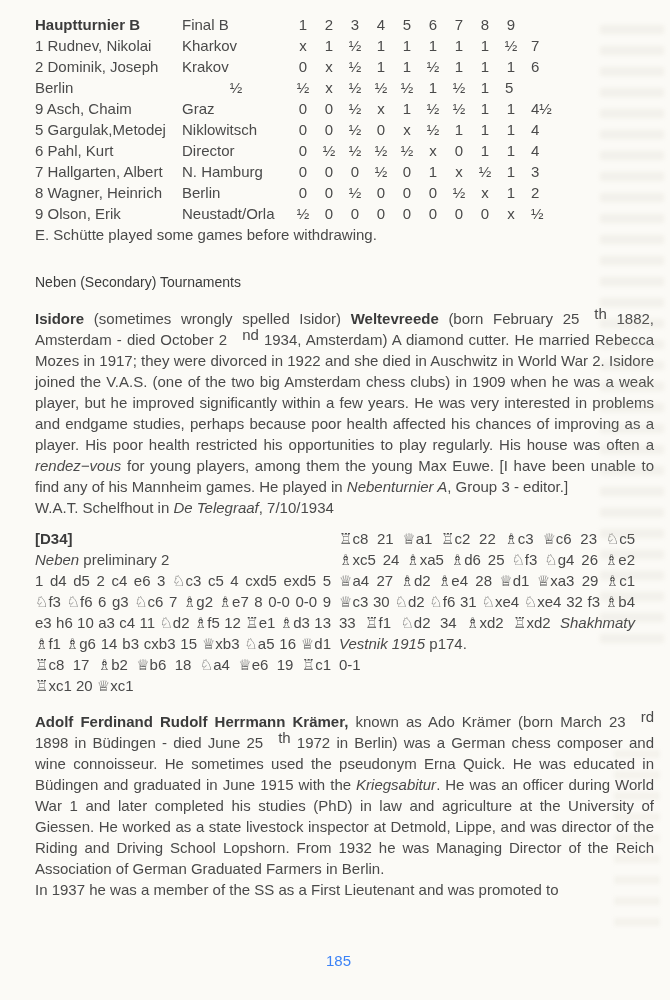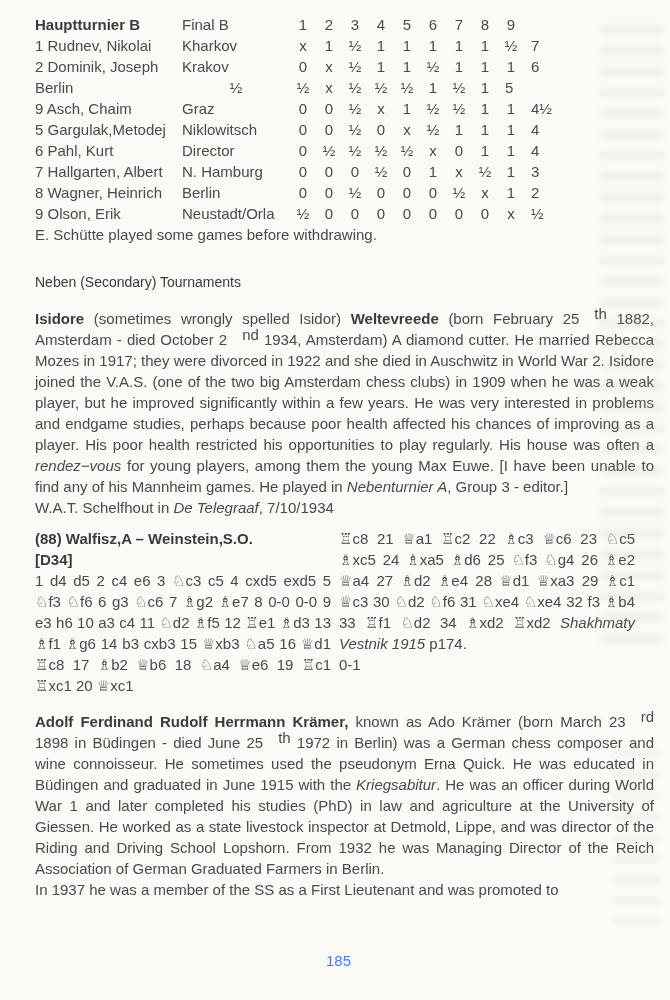--- a/index.html
+++ b/index.html
@@ -198,22 +198,22 @@
     <div class="ct-footnote">E. Schütte played some games before withdrawing.</div>
   </div>
 
   <h2>Neben (Secondary) Tournaments</h2>
 
   <p class="para justify"><span class="bold">Isidore</span><span> (sometimes wrongly spelled Isidor) </span><span class="bold">Weltevreede</span><span> (born February 25</span><sup>th</sup><span> 1882, Amsterdam - died October 2</span><sup>nd</sup><span> 1934, Amsterdam) A diamond cutter. He married Rebecca Mozes in 1917; they were divorced in 1922 and she died in Auschwitz in World War 2. Isidore joined the V.A.S. (one of the two big Amsterdam chess clubs) in 1909 when he was a weak player, but he improved significantly within a few years. He was very interested in problems and endgame studies, perhaps because poor health affected his chances of improving as a player. His poor health restricted his opportunities to play regularly. His house was often a </span><span style="font-style: italic;">rendez−vous</span><span> for young players, among them the young Max Euwe. [I have been unable to find any of his Mannheim games. He played in </span><span style="font-style: italic;">Nebenturnier A</span><span>, Group 3 - editor.]</span></p>
   <p class="para flush"><span>W.A.T. Schelfhout in </span><span style="font-style: italic;">De Telegraaf</span><span>, 7/10/1934</span></p>
 
   <div class="game-cols">
     <div class="game-col">
-      <div class="line bold">(88) Walfisz,A – Weinstein,S.O.</div>
       <div class="line bold">[D34]</div>
+      <div class="line"><span style="font-style: italic;">Neben</span><span> preliminary 2</span></div>
       <div class="justify">1 d4 d5 2 c4 e6 3 ♘c3 c5 4 cxd5 exd5 5 ♘f3 ♘f6 6 g3 ♘c6 7 ♗g2 ♗e7 8 0-0 0-0 9 e3 h6 10 a3 c4 11 ♘d2 ♗f5 12 ♖e1 ♗d3 13 ♗f1 ♗g6 14 b3 cxb3 15 ♕xb3 ♘a5 16 ♕d1 ♖c8 17 ♗b2 ♕b6 18 ♘a4 ♕e6 19 ♖c1 ♖xc1 20 ♕xc1</div>
     </div>
     <div class="game-col">
       <div class="justify"><span>♖c8 21 ♕a1 ♖c2 22 ♗c3 ♕c6 23 ♘c5 ♗xc5 24 ♗xa5 ♗d6 25 ♘f3 ♘g4 26 ♗e2 ♕a4 27 ♗d2 ♗e4 28 ♕d1 ♕xa3 29 ♗c1 ♕c3 30 ♘d2 ♘f6 31 ♘xe4 ♘xe4 32 f3 ♗b4 33 ♖f1 ♘d2 34 ♗xd2 ♖xd2 </span><span style="font-style: italic;">Shakhmaty Vestnik 1915</span><span> p174.</span></div>
       <div class="line">0-1</div>
     </div>
   </div>
 
   <p class="para justify"><span class="bold">Adolf Ferdinand Rudolf Herrmann Krämer,</span><span> known as Ado Krämer (born March 23</span><sup>rd</sup><span> 1898 in Büdingen - died June 25</span><sup>th</sup><span> 1972 in Berlin) was a German chess composer and wine connoisseur. He sometimes used the pseudonym Erna Quick. He was educated in Büdingen and graduated in June 1915 with the </span><span style="font-style: italic;">Kriegsabitur</span><span>. He was an officer during World War 1 and later completed his studies (PhD) in law and agriculture at the University of Giessen. He worked as a state livestock inspector at Detmold, Lippe, and was director of the Riding and Driving School Lopshorn. From 1932 he was Managing Director of the Reich Association of German Graduated Farmers in Berlin.</span></p>
   <p class="para flush justify">In 1937 he was a member of the SS as a First Lieutenant and was promoted to</p>

